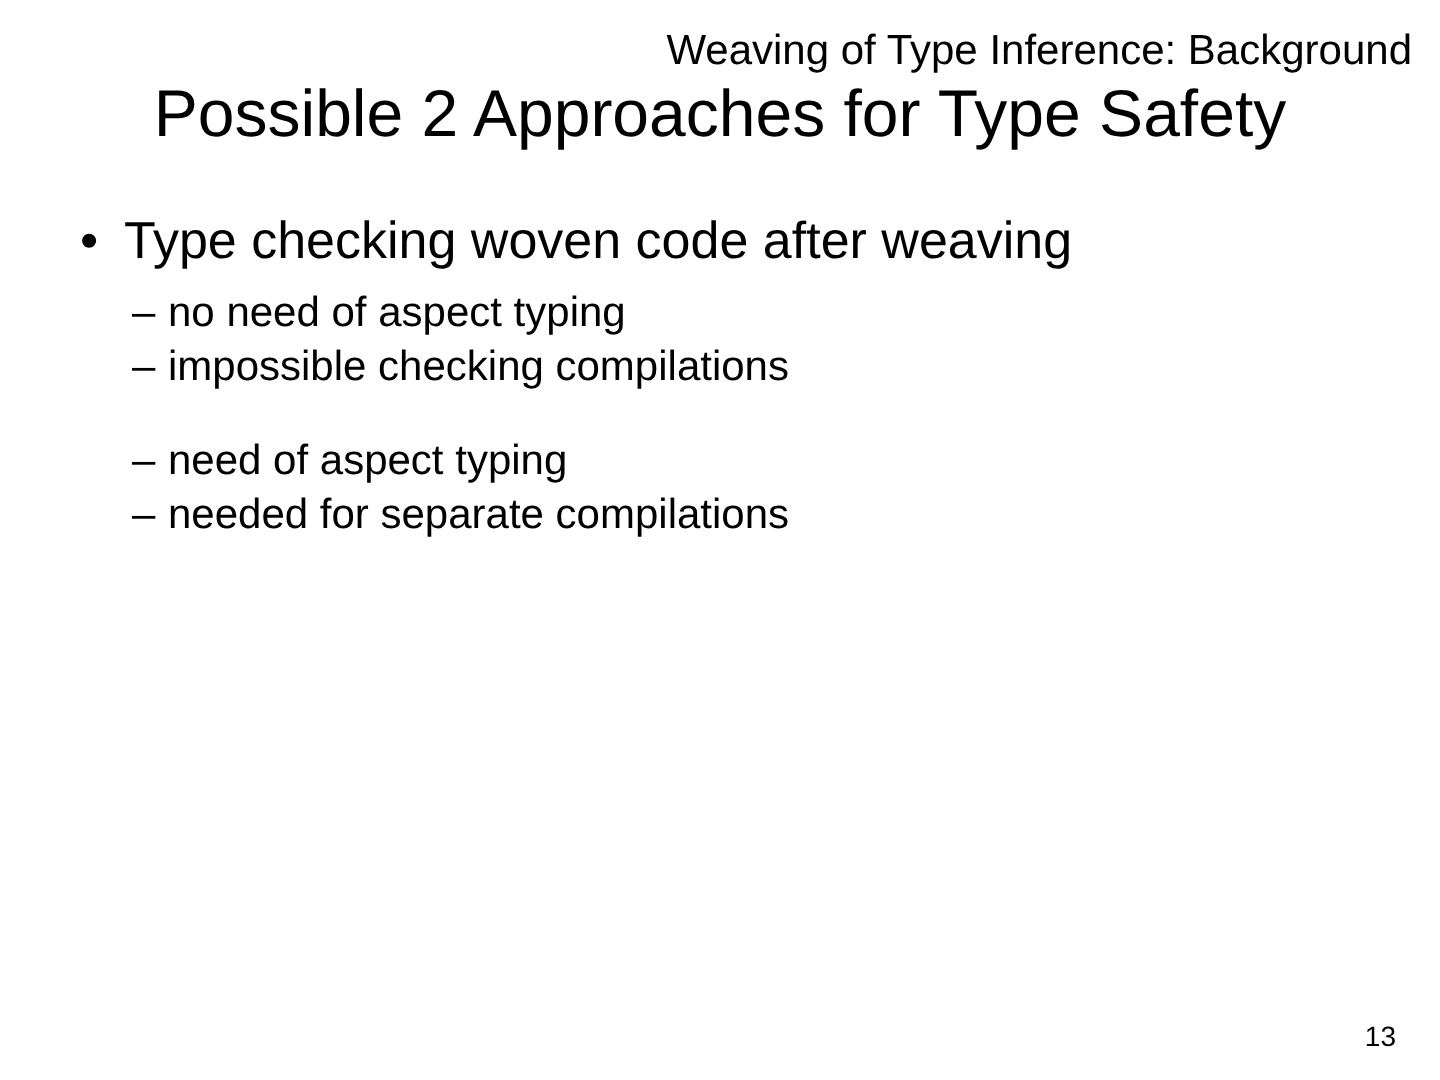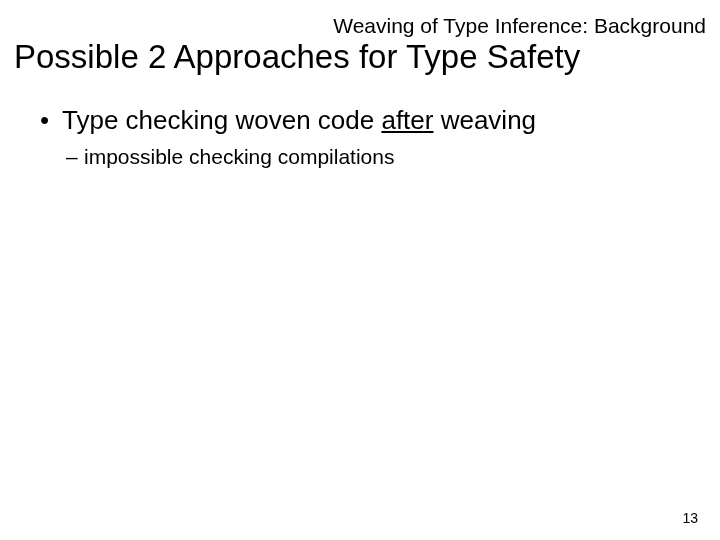--- a/index.html
+++ b/index.html
@@ -12,40 +12,40 @@
     position: relative;
     padding: 14px 14px 0 14px;
   }
   .section-label {
     font-size: 21px;
     text-align: right;
     margin-bottom: 0;
   }
   .title {
     font-size: 33px;
-    text-align: left;
+    text-align: center;
     margin-bottom: 28px;
   }
   .bullets {
     padding-left: 26px;
   }
   .b1 {
     font-size: 26px;
     margin-bottom: 6px;
     position: relative;
     padding-left: 22px;
     line-height: 1.25;
   }
   .b1::before {
     content: "•";
     position: absolute;
     left: 0;
     top: 0;
   }
-  .u { text-decoration: underline; }
+  .u { }
   .sub {
     padding-left: 26px;
     margin-bottom: 20px;
   }
   .b2 {
     font-size: 21px;
     position: relative;
     padding-left: 18px;
     line-height: 1.3;
   }
@@ -67,19 +67,24 @@
 
 <div class="section-label">Weaving of Type Inference: Background</div>
 <div class="title">Possible 2 Approaches for Type Safety</div>
 
 <div class="bullets">
 
   <div class="b1">
     <span>Type checking woven code </span><span class="u">after</span><span> weaving</span>
   </div>
   <div class="sub">
+    <div class="b2"><span>no need of aspect typing</span></div>
     <div class="b2"><span>impossible checking compilations</span></div>
   </div>
 
+  <div class="sub">
+    <div class="b2"><span>need of aspect typing</span></div>
+    <div class="b2"><span class="u">needed for separate compilations</span></div>
+  </div>
 
 </div>
 
 <div class="pagenum">13</div>
 
 </body></html>

